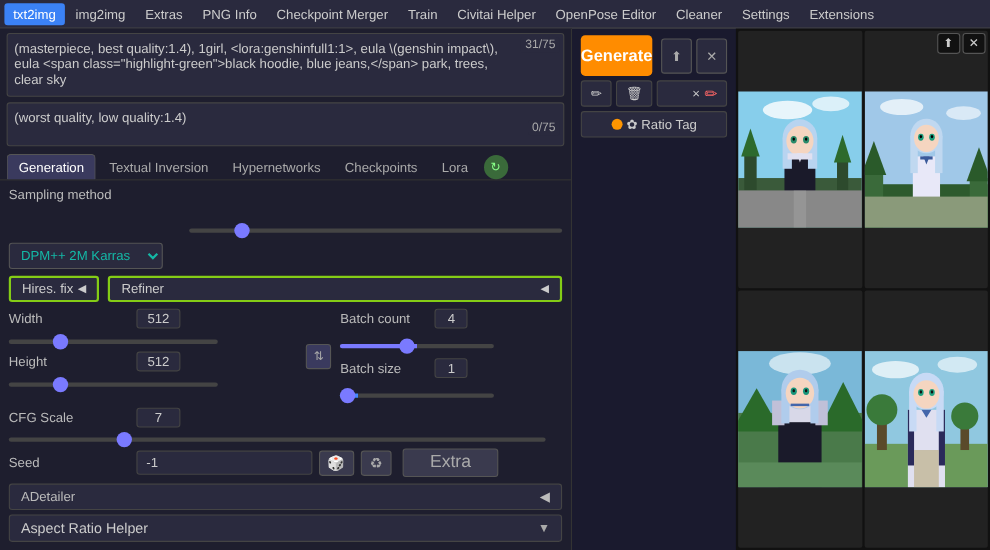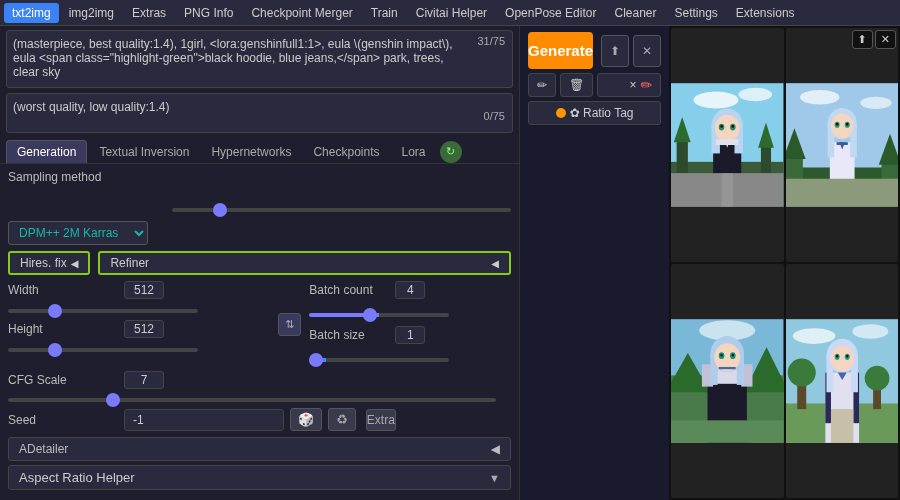--- a/index.html
+++ b/index.html
@@ -283,23 +283,23 @@
       color: #aaa;
       padding: 3px 7px;
       border-radius: 3px;
       font-size: 13px;
       cursor: pointer;
     }
     .extra-btn {
       background: #3a3a4e;
       border: 1px solid #555;
       color: #aaa;
-      padding: 3px 0;
-      border-radius: 3px;
-      font-size: 12px;
+      padding: 3px 24px;
+      border-radius: 3px;
+      font-size: 16px;
       cursor: pointer;
       margin-left: 4px;
     }
 
     .section-toggle {
       display: flex;
       align-items: center;
       justify-content: space-between;
       background: #2a2a3e;
       border: 1px solid #444;

